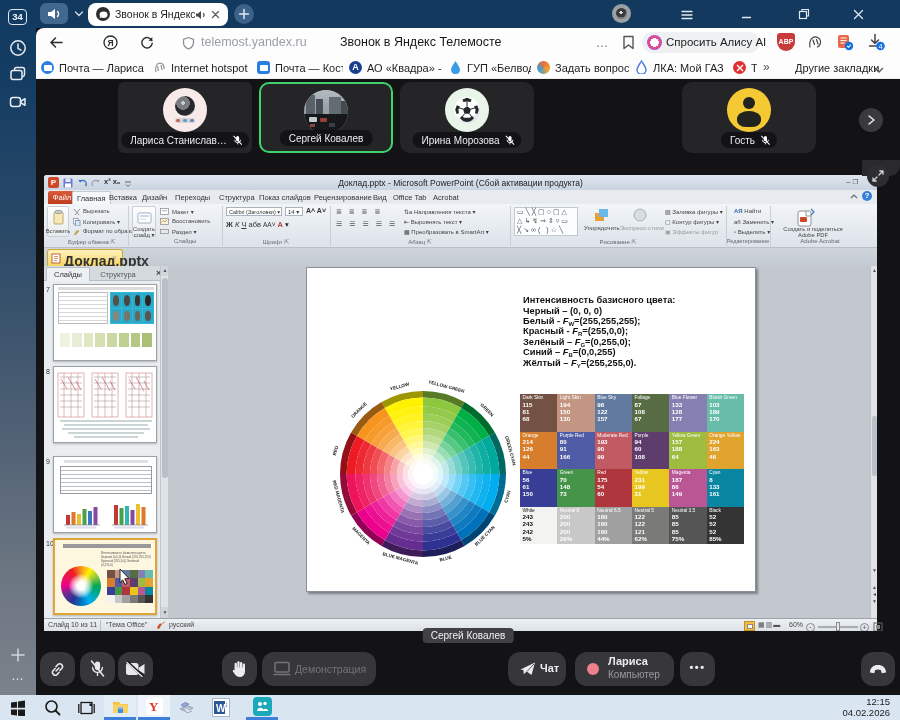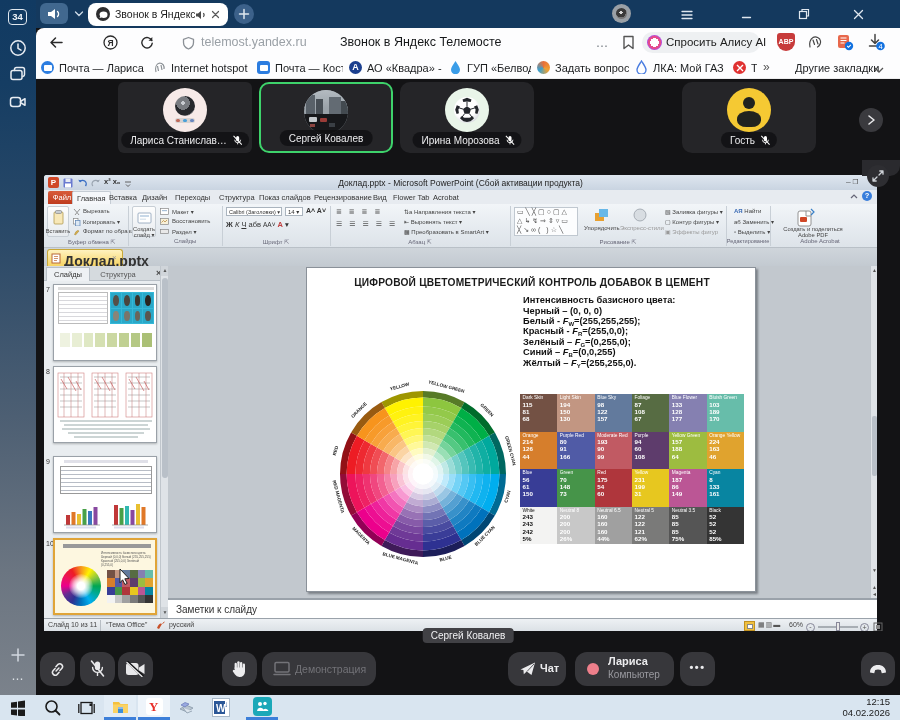--- a/index.html
+++ b/index.html
@@ -248,21 +248,21 @@
 <div class="abs" style="left:0;top:15px;width:833px;height:14px;background:#e7ebf0">
         <div class="abs" style="left:4px;top:1px;width:28px;height:13px;background:linear-gradient(180deg,#d85b3a,#bf3c1f);border-radius:2px 2px 0 0;color:#fff;font-size:7.5px;text-align:center;line-height:13px">Файл</div>
         <div style="position:absolute;left:28px;top:1px;height:13px;padding:0 4px;font-size:7.5px;color:#333;line-height:13px;white-space:nowrap;background:#f5f7fa;border:1px solid #c5ccd4;border-bottom:none;border-radius:2px 2px 0 0;">Главная</div>
         <div style="position:absolute;left:61px;top:1px;height:13px;padding:0 4px;font-size:7.5px;color:#333;line-height:13px;white-space:nowrap;">Вставка</div>
         <div style="position:absolute;left:94px;top:1px;height:13px;padding:0 4px;font-size:7.5px;color:#333;line-height:13px;white-space:nowrap;">Дизайн</div>
         <div style="position:absolute;left:127px;top:1px;height:13px;padding:0 4px;font-size:7.5px;color:#333;line-height:13px;white-space:nowrap;">Переходы</div>
         <div style="position:absolute;left:171px;top:1px;height:13px;padding:0 4px;font-size:7.5px;color:#333;line-height:13px;white-space:nowrap;">Структура</div>
         <div style="position:absolute;left:211px;top:1px;height:13px;padding:0 4px;font-size:7.5px;color:#333;line-height:13px;white-space:nowrap;">Показ слайдов</div>
         <div style="position:absolute;left:266px;top:1px;height:13px;padding:0 4px;font-size:7.5px;color:#333;line-height:13px;white-space:nowrap;">Рецензирование</div>
         <div style="position:absolute;left:325px;top:1px;height:13px;padding:0 4px;font-size:7.5px;color:#333;line-height:13px;white-space:nowrap;">Вид</div>
-        <div style="position:absolute;left:345px;top:1px;height:13px;padding:0 4px;font-size:7.5px;color:#333;line-height:13px;white-space:nowrap;">Flower Tab</div>
+        <div style="position:absolute;left:345px;top:1px;height:13px;padding:0 4px;font-size:7.5px;color:#333;line-height:13px;white-space:nowrap;">Office Tab</div>
         <div style="position:absolute;left:385px;top:1px;height:13px;padding:0 4px;font-size:7.5px;color:#333;line-height:13px;white-space:nowrap;">Acrobat</div>
       </div>
 <div class="abs" style="left:0;top:29px;width:833px;height:44px;background:linear-gradient(180deg,#f2f5f8,#e6ebf0 55%,#dde3e9);border-bottom:1px solid #b9c0c7">
  <div class="abs" style="left:3px;top:2px;width:22px;height:31px;background:linear-gradient(180deg,#fdfdfd,#e8ecf0);border:1px solid #c8cfd6;border-radius:2px">
    <svg class="abs" style="left:4px;top:3px" width="13" height="16">
             <rect x="2" y="2" width="9" height="12" rx="1" fill="#f8e8b8" stroke="#b09a50" stroke-width="0.8"></rect>
             <rect x="3.5" y="0.5" width="6" height="3" rx="1" fill="#c8cdd2" stroke="#888" stroke-width="0.7"></rect>
           </svg>
  </div>
  <div class="abs" style="left:0px;top:24px;width:28px;font-size:5.8px;color:#444;text-align:center">Вставить</div>
@@ -507,21 +507,20 @@
  <div class="abs" style="left:0;top:341px;width:8px;height:11px;background:#d0d5da;font-size:5px;color:#555;text-align:center;line-height:10px">▼</div>
 </div>
 <div class="abs" style="left:124px;top:91px;width:702px;height:352px;background:#c2c8ce"></div>
 <div class="abs" style="left:826px;top:91px;width:7px;height:352px;background:#dfe3e7;border-left:1px solid #c0c6cc">
  <div class="abs" style="left:0;top:0;width:7px;height:9px;font-size:5px;color:#555;text-align:center;line-height:8px">▲</div>
  <div class="abs" style="left:1px;top:150px;width:5px;height:60px;background:#b9c0c8;border-radius:2px"></div>
  <div class="abs" style="left:0;top:300px;width:7px;height:9px;font-size:5px;color:#555;text-align:center;line-height:8px">▼</div>
  <div class="abs" style="left:0;top:318px;width:7px;height:30px;font-size:5px;color:#555;text-align:center;line-height:7px">▲<br>◄<br>▼</div>
 </div>
 <div class="abs" style="left:262px;top:92px;width:450px;height:325px;background:#fff;border:1px solid #8a9199;box-shadow:1.5px 1.5px 2px rgba(40,45,50,.45)">
-        <div class="abs" style="left:0;top:9px;width:450px;text-align:center;font-size:10.2px;font-weight:bold;color:#1a1a1a;letter-spacing:.2px">ЦИФРОВОЙ ЦВЕТОМЕТРИЧЕСКИЙ КОНТРОЛЬ ДОБАВОК В ЦЕМЕНТ</div>
         <div class="abs" style="left:216px;top:27.0px;font-size:9.3px;font-weight:bold;color:#111;white-space:nowrap">Интенсивность базисного цвета:</div>
         <div class="abs" style="left:216px;top:37.5px;font-size:9.3px;font-weight:bold;color:#111;white-space:nowrap">Черный – (0, 0, 0)</div>
         <div class="abs" style="left:216px;top:47.9px;font-size:9.3px;font-weight:bold;color:#111;white-space:nowrap">Белый - <i>F</i><span class="sb">W</span>=(255,255,255);</div>
         <div class="abs" style="left:216px;top:58.3px;font-size:9.3px;font-weight:bold;color:#111;white-space:nowrap">Красный - <i>F</i><span class="sb">R</span>=(255,0,0);</div>
         <div class="abs" style="left:216px;top:68.8px;font-size:9.3px;font-weight:bold;color:#111;white-space:nowrap">Зелёный – <i>F</i><span class="sb">G</span>=(0,255,0);</div>
         <div class="abs" style="left:216px;top:79.2px;font-size:9.3px;font-weight:bold;color:#111;white-space:nowrap">Синий – <i>F</i><span class="sb">B</span>=(0,0,255)</div>
         <div class="abs" style="left:216px;top:89.7px;font-size:9.3px;font-weight:bold;color:#111;white-space:nowrap">Жёлтый – <i>F</i><span class="sb">Y</span>=(255,255,0).</div>
         <div class="abs" style="left:16px;top:106px;width:200px;height:200px">
           <svg width="200" height="200" viewBox="0 0 200 200" style="position:absolute;left:0;top:0">
             <path d="M58.5 28.1 A83.0 83.0 0 0 1 100.0 17.0 L100.0 23.6 A76.36 76.36 0 0 0 61.8 33.9 Z" fill="#9e9600"></path>
@@ -763,23 +762,20 @@
           <div class="abs" style="left:149.3px;top:112.5px;width:37.3px;height:37.5px;background:#555555;color:#fff;overflow:hidden">
             <div style="position:absolute;left:2.5px;top:1px;font-size:4.8px;white-space:nowrap">Neutral 3.5</div>
             <div style="position:absolute;left:2.5px;top:6.5px;font-size:6.2px;font-weight:bold;line-height:7.4px">85<br>85<br>85<br>75%</div>
           </div>
           <div class="abs" style="left:186.7px;top:112.5px;width:37.3px;height:37.5px;background:#343434;color:#fff;overflow:hidden">
             <div style="position:absolute;left:2.5px;top:1px;font-size:4.8px;white-space:nowrap">Black</div>
             <div style="position:absolute;left:2.5px;top:6.5px;font-size:6.2px;font-weight:bold;line-height:7.4px">52<br>52<br>52<br>85%</div>
           </div>
         </div>
       </div>
-<div class="abs" style="left:124px;top:423px;width:709px;height:20px;background:#fff;border-top:2px solid #9aa2aa">
- <div class="abs" style="left:8px;top:4px;font-size:10px;color:#333">Заметки к слайду</div>
-</div>
 <div class="abs" style="left:0;top:443px;width:833px;height:13px;background:linear-gradient(180deg,#eef1f4,#dce1e6);border-top:1px solid #9aa2aa">
  <div class="abs" style="left:4px;top:2px;font-size:7px;color:#444">Слайд 10 из 11</div>
  <div class="abs" style="left:56px;top:1px;width:1px;height:11px;background:#b8bec4"></div>
  <div class="abs" style="left:62px;top:2px;font-size:7px;color:#444">“Тема Office”</div>
  <svg class="abs" style="left:112px;top:2px" width="10" height="9">
           <path d="M1 7c2-5 4-5 5-4L3 8z" fill="#c85028"></path>
           <path d="M6.5 2.5l2-1.5" stroke="#c85028" stroke-width="1"></path>
         </svg>
  <div class="abs" style="left:125px;top:2px;font-size:7px;color:#444">русский</div>
  <div class="abs" style="left:700px;top:1.5px;width:11px;height:10px;background:#f0c040;border:1px solid #c09020">

